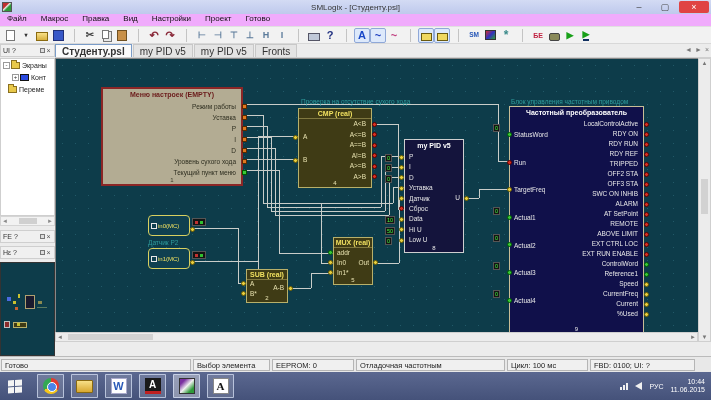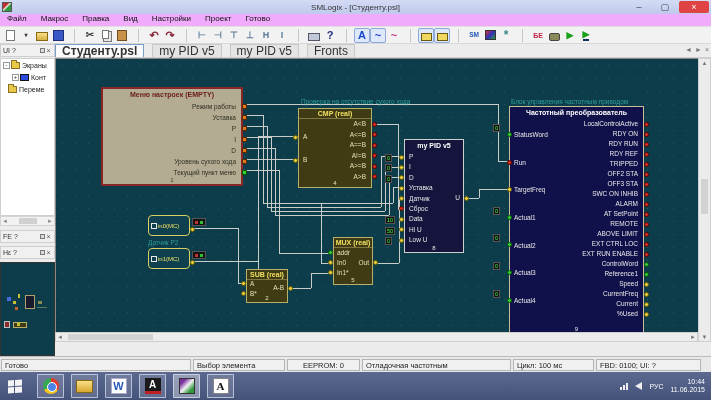--- a/index.html
+++ b/index.html
@@ -42,21 +42,21 @@
   .ic-sm{color:#2858b8;font-size:6.5px;letter-spacing:0;}
   .ic-disp{background:linear-gradient(135deg,#d03030,#3030c0 50%,#30a030);width:11px;height:10px;border:1px solid #333;}
   .ic-gear{color:#3a8a8a;font-size:12px;}
   .ic-be{color:#c02040;font-size:7px;}
   .ic-cam{background:#8a8a5a;border:1px solid #444;width:11px;height:8px;border-radius:2px;margin-top:3px;}
   .ic-play{color:#18a018;font-size:9px;}
   .ic-run{color:#18a018;font-size:9px;border-bottom:2px solid #103060;}
 
   
   #tabrow{position:absolute;left:55px;top:44px;width:656px;height:14px;background:#ececec;border-bottom:1px solid #cfcfcf;display:flex;align-items:flex-end;}
-  .tab{height:13px;padding:0 6px;display:flex;align-items:center;font-size:12px;color:#333;border:1px solid #c8c8c8;border-bottom:none;background:#e4e4e4;margin-right:8px;}
+  .tab{height:13px;padding:0 6px;display:flex;align-items:center;font-size:10px;color:#333;border:1px solid #c8c8c8;border-bottom:none;background:#e4e4e4;margin-right:1px;}
   .tab.active{background:#fbfbfb;font-weight:bold;border-color:#7a9cc8;}
   #tabnav{position:absolute;right:2px;top:2px;display:flex;gap:3px;color:#777;font-size:7px;}
 
   
   .phead{position:absolute;left:0;width:55px;height:13px;background:#f0f0f0;border:1px solid #cfcfcf;display:flex;align-items:center;padding:0 2px;font-size:7px;color:#333;}
   .phead .sp{flex:1;}
   .phead .pb{width:7px;text-align:center;color:#555;font-size:7px;}
   .pin-ic{width:5px;height:5px;border:1px solid #777;background:#ddd;}
 
   
@@ -139,21 +139,21 @@
   #vscroll{left:698px;top:58px;width:13px;height:284px;flex-direction:column;align-items:center;justify-content:space-between;padding:1px 0;}
   #vthumb{position:absolute;left:2px;top:120px;width:7px;height:35px;background:#d2d2d2;}
 
   
   #projbar{position:absolute;left:55px;top:342px;width:656px;height:14px;background:#ececec;display:flex;align-items:center;}
   #projtab{margin-left:3px;height:12px;padding:0 8px;border:1px solid #8fb0d8;background:#f6faff;display:flex;align-items:center;font-size:7.5px;color:#222;}
 
   
   #statusbar{position:absolute;left:0;top:356px;width:711px;height:16px;background:#e8e8e8;border-top:1px solid #bbb;display:flex;align-items:center;padding:0 1px;gap:2px;}
   .scell{height:12px;line-height:11px;border:1px solid #b5b5b5;background:#f0f0f0;font-size:7.5px;padding:0 3px;color:#222;overflow:hidden;white-space:nowrap;}
-  .c1{width:190px;} .c2{width:92px;} .c3{width:73px;text-align:center;} .c4{width:149px;} .c5{width:81px;} .c6{width:105px;}
+  .c1{width:190px;} .c2{width:77px;} .c3{width:82px;} .c4{width:149px;} .c5{width:81px;} .c6{width:105px;}
 
   
   #taskbar{position:absolute;left:0;top:372px;width:711px;height:28px;background:linear-gradient(#5b6890,#45527a);display:flex;align-items:center;}
   #startbtn{width:30px;height:28px;display:flex;align-items:center;justify-content:center;}
   .winflag{width:14px;height:13px;display:grid;grid-template-columns:6px 7px;grid-template-rows:6px 6px;gap:1px;transform:skewY(-4deg);}
   .winflag div{background:#f4f4f4;}
   .tapp{width:27px;height:24px;margin-left:7px;border:1px solid rgba(220,230,250,.7);background:rgba(255,255,255,.14);border-radius:1px;display:flex;align-items:center;justify-content:center;}
   .tapp.active{background:rgba(255,255,255,.38);}
   .chrome{width:16px;height:16px;border-radius:50%;background:conic-gradient(#e33b2e 0 33%,#f7c617 0 66%,#34a853 0 100%);position:relative;}
   .chrome::after{content:"";position:absolute;left:4px;top:4px;width:8px;height:8px;border-radius:50%;background:#4a84e8;border:1px solid #fff;}

